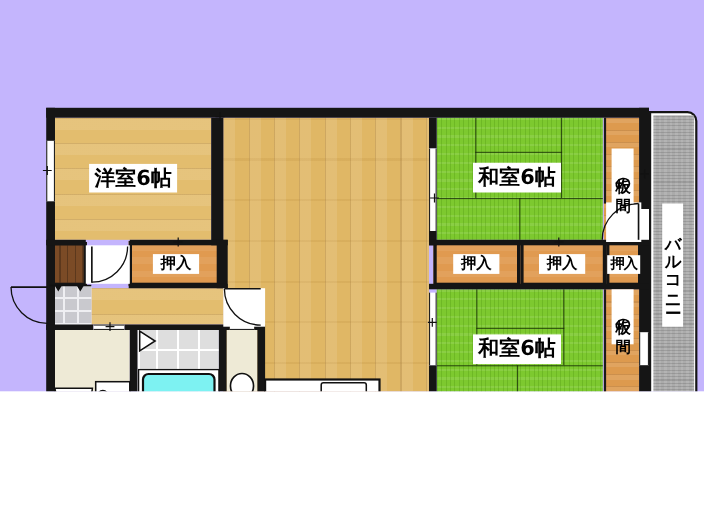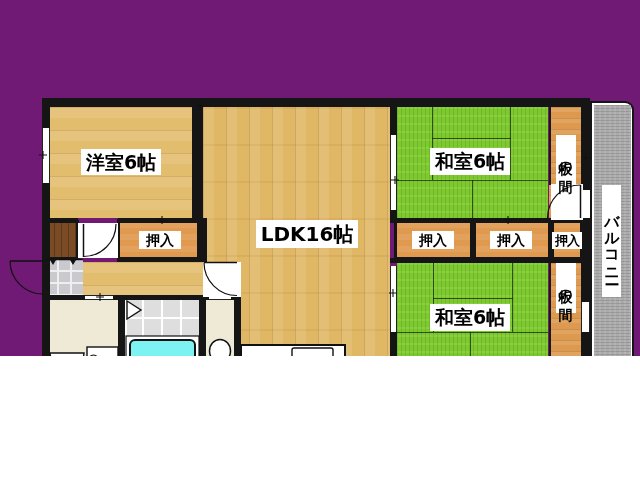--- a/index.html
+++ b/index.html
@@ -1,16 +1,16 @@
 <!DOCTYPE html>
 <html><head>
 <meta charset="utf-8">
 <style>
   html,body{margin:0;padding:0;background:#fff;}
-  #plan{position:relative;width:640px;height:356px;background:#701a75;overflow:hidden;
+  #plan{position:relative;width:640px;height:356px;background:#c4b5fd;overflow:hidden;
         font-family:"DejaVu Sans","Liberation Sans",sans-serif;}
   .wall{position:absolute;background:#151515;}
   .thin{position:absolute;background:#1a1a1a;}
   .floor{position:absolute;}
   .wood-h{background:#e3bd6e;
     background-image:repeating-linear-gradient(180deg, rgba(120,75,15,.18) 0 1px, rgba(0,0,0,0) 1px 23px),
                      repeating-linear-gradient(180deg, rgba(255,255,255,.10) 0 11px, rgba(0,0,0,0) 11px 23px);}
   .wood-v{background:#e0b765;
     background-image:repeating-linear-gradient(90deg, rgba(120,75,15,.20) 0 1px, rgba(0,0,0,0) 1px 23px),
                      repeating-linear-gradient(90deg, rgba(255,255,255,.10) 0 11px, rgba(0,0,0,0) 11px 23px),
@@ -157,21 +157,20 @@
     <rect x="241" y="345" width="104" height="27" fill="#fff" stroke="#111" stroke-width="2"></rect>
     <rect x="292" y="348" width="41" height="20" rx="2" fill="#fff" stroke="#111" stroke-width="1.4"></rect>
     <path d="M312 368 V374" stroke="#111" stroke-width="1.3"></path>
 
     <path d="M39 155 H47 M43 151 V159 M158 220 H166 M162 216 V224 M196 106 H204 M200 102 V110
              M96 297 H104 M100 293 V301 M391 180 H399 M395 176 V184 M389 293 H397 M393 289 V297
              M504 220 H512 M508 216 V224 M582 158 H590 M586 154 V162" stroke="#111" stroke-width="1.1" fill="none"></path>
   </svg>
 
   <div class="lbl" style="left:81px;top:149px;width:80px;height:26px;font-size:19px">洋室6帖</div>
-  <div class="lbl" style="left:256px;top:220px;width:102px;height:28px;font-size:20px">LDK16帖</div>
   <div class="lbl" style="left:430px;top:148px;width:80px;height:27px;font-size:19px">和室6帖</div>
   <div class="lbl" style="left:430px;top:304px;width:80px;height:27px;font-size:19px">和室6帖</div>
   <div class="lbl" style="left:139px;top:231px;width:42px;height:18px;font-size:14px">押入</div>
   <div class="lbl" style="left:412px;top:231px;width:42px;height:18px;font-size:14px">押入</div>
   <div class="lbl" style="left:490px;top:231px;width:42px;height:18px;font-size:14px">押入</div>
   <div class="lbl" style="left:552px;top:232px;width:30px;height:17px;font-size:13px;letter-spacing:-1px">押入</div>
   <div class="vlbl" style="left:556px;top:135px;width:20px;height:50px;font-size:14px">板の間</div>
   <div class="vlbl" style="left:556px;top:263px;width:20px;height:50px;font-size:14px">板の間</div>
   <div class="vlbl" style="left:602px;top:185px;width:19px;height:112px;font-size:15px">バルコニー</div>
 

